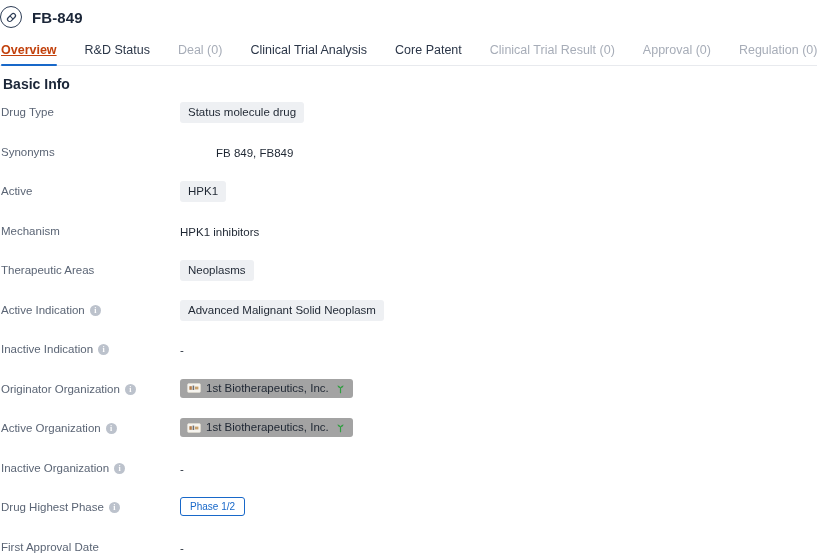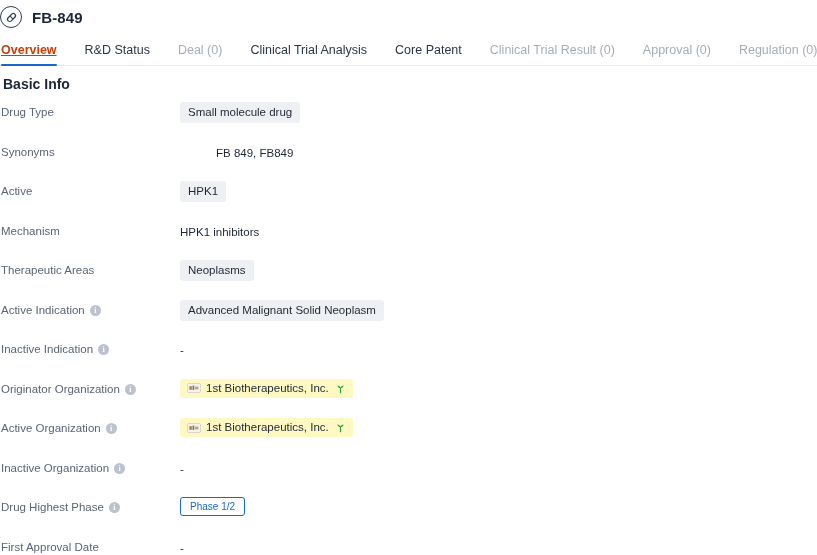--- a/index.html
+++ b/index.html
@@ -155,21 +155,21 @@
     border-radius: 3px;
     padding: 4px 8px;
     font-size: 11.5px;
     color: #1f2733;
     line-height: 1.15;
     white-space: nowrap;
     cursor: pointer;
   }
 
   .chip-org {
-    background: #fef9c3;
+    background: #a3a3a3;
     gap: 5px;
     padding: 3px 7px;
     align-items: center;
   }
 
   .org-logo {
     width: 14px;
     height: 10px;
     border-radius: 2px;
     background: #f4f4f0;
@@ -243,21 +243,21 @@
 
 <div class="content">
 
   <div class="section-title">Basic Info</div>
 
   <div class="row">
     <div class="row-label">
       <span>Drug Type</span>
     </div>
     <div class="row-value">
-      <span class="chip">Small molecule drug</span>
+      <span class="chip">Status molecule drug</span>
     </div>
   </div>
 
   <div class="row">
     <div class="row-label">
       <span>Synonyms</span>
     </div>
     <div class="row-value plain">
       <span class="synonyms">FB 849,  FB849</span>
     </div>

